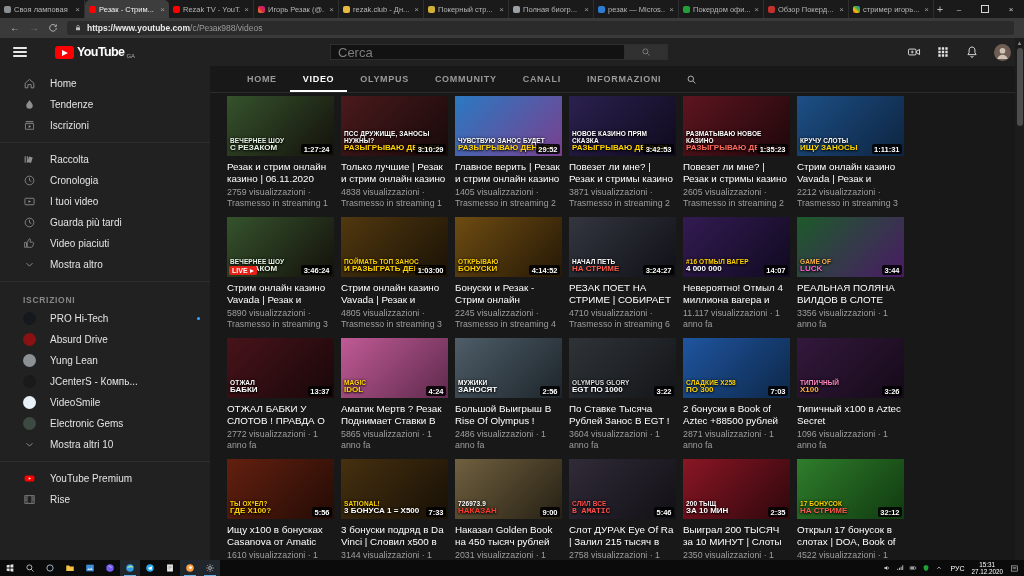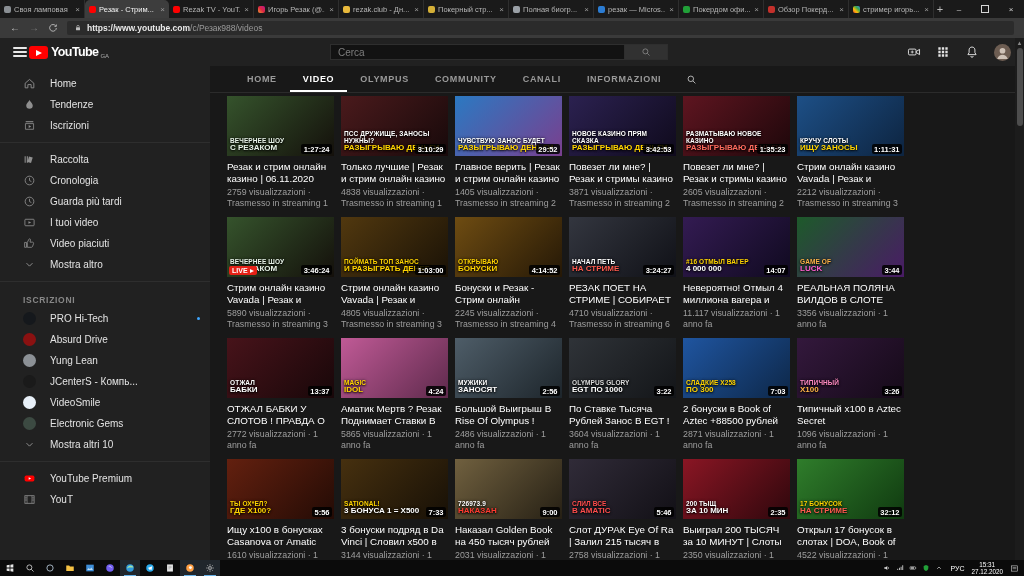--- a/index.html
+++ b/index.html
@@ -29,29 +29,29 @@
   .urlfield{flex:1;height:14px;background:#2b2b2b;border-radius:2px;display:flex;
             align-items:center;padding:0 7px;gap:5px;font-size:8.5px}
   .lock svg{width:8px;height:8px;color:#bdbdbd}
   .url-secure{color:#eaeaea;font-weight:bold}
   .url-path{color:#9a9a9a}
   
   .ytheader{position:absolute;top:38px;height:28px;left:0;right:0;background:#212121;
             display:flex;align-items:center;padding:0 13px;z-index:9}
   .hamburger{width:14px;display:flex;flex-direction:column;gap:2.5px;cursor:pointer}
   .hamburger span{height:1.6px;background:#e8e8e8;border-radius:1px}
-  .logo{display:flex;align-items:flex-end;margin-left:2px;cursor:pointer}
+  .logo{display:flex;align-items:flex-end;margin-left:28px;cursor:pointer}
   .logo-play{width:19px;height:13px;background:#f00;border-radius:3px;position:relative;margin-top:1px}
   .logo-play::after{content:"";position:absolute;left:7px;top:3.5px;border-left:6px solid #fff;
                     border-top:3px solid transparent;border-bottom:3px solid transparent}
   .logo-text{color:#fff;font-weight:bold;font-size:12.5px;letter-spacing:-0.6px;margin-left:3px}
   .logo-badge{color:#aaa;font-size:6px;margin-left:2px;margin-top:1px}
   .searchwrap{position:absolute;left:330px;top:6px;width:338px;height:16px;display:flex}
   .searchinput{flex:1;background:#121212;border:1px solid #2e2e2e;color:#bdbdbd;
-               font-size:10px;padding:0 7px;outline:none;font-family:"Liberation Sans",sans-serif}
+               font-size:13px;padding:0 7px;outline:none;font-family:"Liberation Sans",sans-serif}
   .searchinput::placeholder{color:#7e7e7e}
   .searchbtn{width:42px;background:#313131;border:1px solid #2e2e2e;border-left:none;
              display:flex;align-items:center;justify-content:center;color:#8f8f8f;cursor:pointer}
   .searchbtn svg{width:10px;height:10px}
   .hicons{margin-left:auto;display:flex;align-items:center;gap:15px}
   .hicon{color:#e4e4e4;cursor:pointer}
   .hicon svg{width:14px;height:14px}
   .avatar{width:17px;height:17px;border-radius:50%;background:#6d5d52;overflow:hidden;cursor:pointer}
   .avatar svg{width:17px;height:17px}
   
@@ -295,34 +295,34 @@
           <svg viewBox="0 0 24 24">
             <circle cx="12" cy="12" r="8" fill="none" stroke="currentColor" stroke-width="1.6"></circle>
             <path d="M12 7v5l3.5 2" fill="none" stroke="currentColor" stroke-width="1.6"></path>
           </svg>
         </span>
         <span>Cronologia</span>
       </div>
       <div class="sb-item">
         <span class="ic">
           <svg viewBox="0 0 24 24">
+            <rect x="3.5" y="6" width="17" height="12" rx="1.5" fill="none" stroke="currentColor" stroke-width="1.6"></rect>
+            <path d="M10 9.5l5 2.5-5 2.5z" fill="currentColor"></path>
+          </svg>
+        </span>
+        <span>I tuoi video</span>
+      </div>
+      <div class="sb-item">
+        <span class="ic">
+          <svg viewBox="0 0 24 24">
             <circle cx="12" cy="12" r="8" fill="none" stroke="currentColor" stroke-width="1.6"></circle>
             <path d="M12 7v5l3.5 2" fill="none" stroke="currentColor" stroke-width="1.6"></path>
           </svg>
         </span>
         <span>Guarda più tardi</span>
-      </div>
-      <div class="sb-item">
-        <span class="ic">
-          <svg viewBox="0 0 24 24">
-            <rect x="3.5" y="6" width="17" height="12" rx="1.5" fill="none" stroke="currentColor" stroke-width="1.6"></rect>
-            <path d="M10 9.5l5 2.5-5 2.5z" fill="currentColor"></path>
-          </svg>
-        </span>
-        <span>I tuoi video</span>
       </div>
       <div class="sb-item">
         <span class="ic">
           <svg viewBox="0 0 24 24">
             <path d="M3 10h3.5v9H3zM8 19h7.5c1 0 1.8-.6 2.1-1.5l1.9-5.5c.4-1.2-.5-2.5-1.8-2.5H13l.8-4.2c.2-1-.6-1.9-1.6-1.9-.5 0-1 .3-1.3.7L8 10z" fill="none" stroke="currentColor" stroke-width="1.5"></path>
           </svg>
         </span>
         <span>Video piaciuti</span>
       </div>
       <div class="sb-item">
@@ -378,21 +378,21 @@
         </span>
         <span>YouTube Premium</span>
       </div>
       <div class="sb-item">
         <span class="ic">
           <svg viewBox="0 0 24 24">
             <rect x="3.5" y="5" width="17" height="14" fill="none" stroke="currentColor" stroke-width="1.5"></rect>
             <path d="M7.5 5v14M16.5 5v14M3.5 9h4M3.5 13h4M16.5 9h4M16.5 13h4" stroke="currentColor" stroke-width="1.2"></path>
           </svg>
         </span>
-        <span>YouT</span>
+        <span>Rise</span>
       </div>
     </aside>
   <main class="main">
     <div class="channel-tabs" id="channelTabs">
         <div class="ctab">HOME</div>
         <div class="ctab active">VIDEO</div>
         <div class="ctab">OLYMPUS</div>
         <div class="ctab">COMMUNITY</div>
         <div class="ctab">CANALI</div>
         <div class="ctab">INFORMAZIONI</div>
@@ -633,21 +633,21 @@
             </div>
             <div class="dur">9:00</div>
           </div>
           <div class="vtitle">Наказал Golden Book на 450 тысяч рублей</div>
           <div class="vmeta">2031 visualizzazioni · 1 anno fa</div>
         </div>
         <div class="card">
           <div class="thumbbox" style="background: linear-gradient(135deg, rgb(48, 43, 56) 0%, rgb(18, 16, 22) 100%);">
             <div class="thumbtext">
               <div class="tl1" style="color: rgb(255, 77, 77);">СЛИЛ ВСЕ</div>
-              <div class="tl2" style="color: rgb(255, 77, 77);">В AMATIC</div>
+              <div class="tl2" style="color: rgb(255, 77, 77); font-family: Liberation Mono, monospace;">В AMATIC</div>
             </div>
             <div class="dur">5:46</div>
           </div>
           <div class="vtitle">Слот ДУРАК Eye Of Ra | Залил 215 тысяч в Amatic</div>
           <div class="vmeta">2758 visualizzazioni · 1 anno fa</div>
         </div>
         <div class="card">
           <div class="thumbbox" style="background: linear-gradient(135deg, rgb(138, 22, 36) 0%, rgb(46, 7, 12) 100%);">
             <div class="thumbtext">
               <div class="tl1" style="color: rgb(255, 255, 255);">200 ТЫЩ</div>

